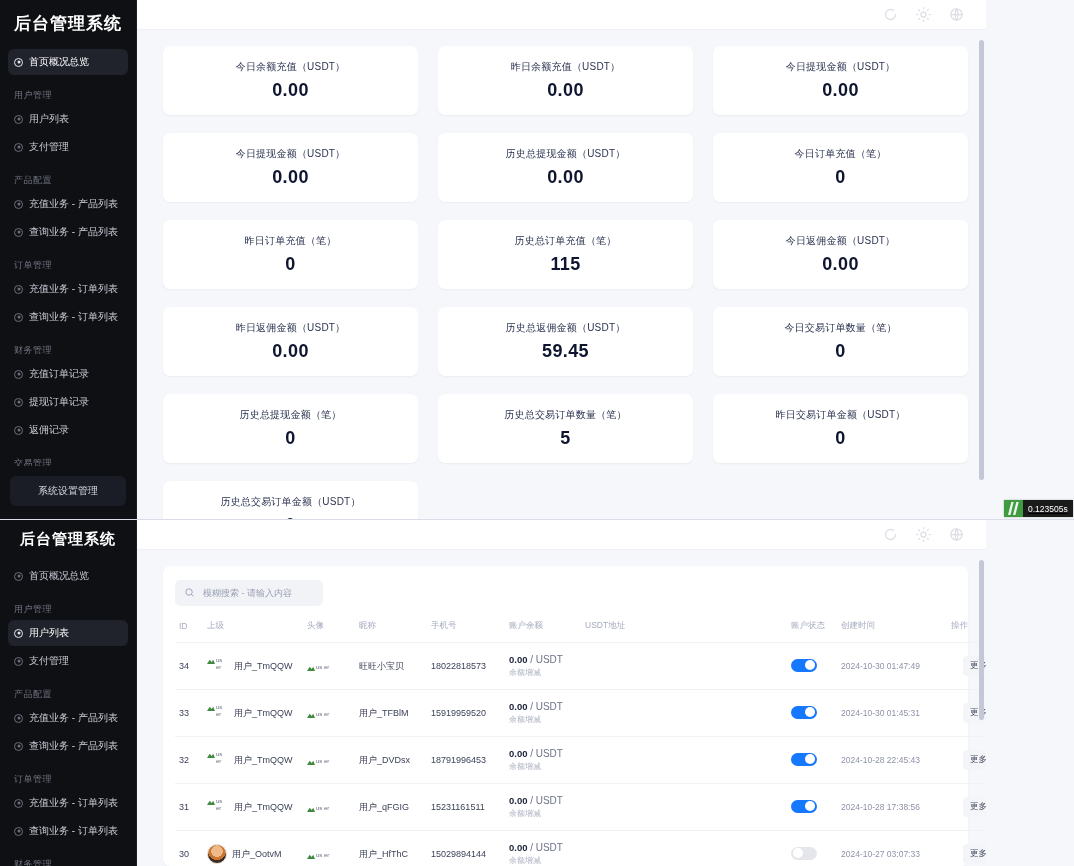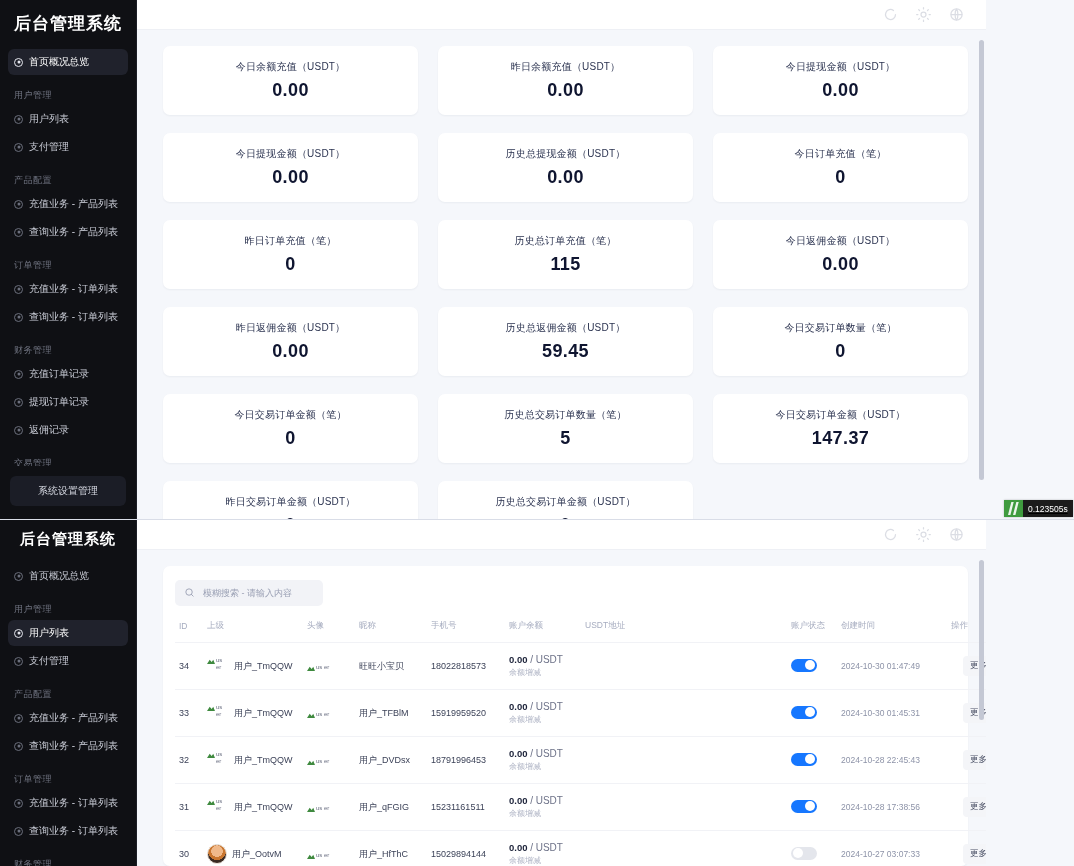--- a/index.html
+++ b/index.html
@@ -321,32 +321,28 @@
           <div class="stat-card">
             <div class="stat-label">历史总返佣金额（USDT）</div>
             <div class="stat-value">59.45</div>
           </div>
 
           <div class="stat-card">
             <div class="stat-label">今日交易订单数量（笔）</div>
             <div class="stat-value">0</div>
           </div>
           <div class="stat-card">
-            <div class="stat-label">今日交易订单金额（笔）</div>
+            <div class="stat-label">历史总提现金额（笔）</div>
             <div class="stat-value">0</div>
           </div>
           <div class="stat-card">
             <div class="stat-label">历史总交易订单数量（笔）</div>
             <div class="stat-value">5</div>
           </div>
 
-          <div class="stat-card">
-            <div class="stat-label">今日交易订单金额（USDT）</div>
-            <div class="stat-value">147.37</div>
-          </div>
           <div class="stat-card">
             <div class="stat-label">昨日交易订单金额（USDT）</div>
             <div class="stat-value">0</div>
           </div>
           <div class="stat-card">
             <div class="stat-label">历史总交易订单金额（USDT）</div>
             <div class="stat-value">0</div>
           </div>
         </div>
       </div>

